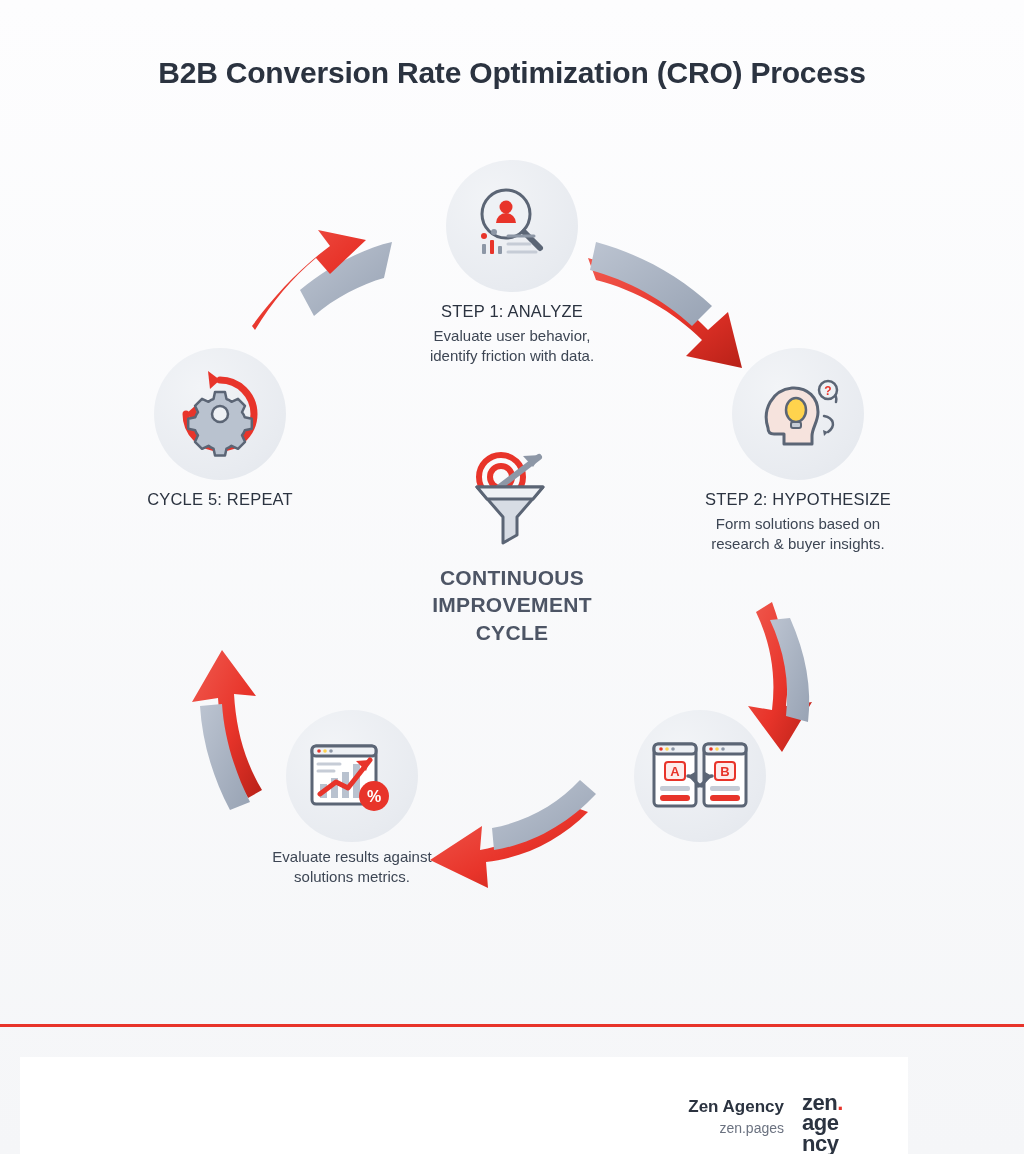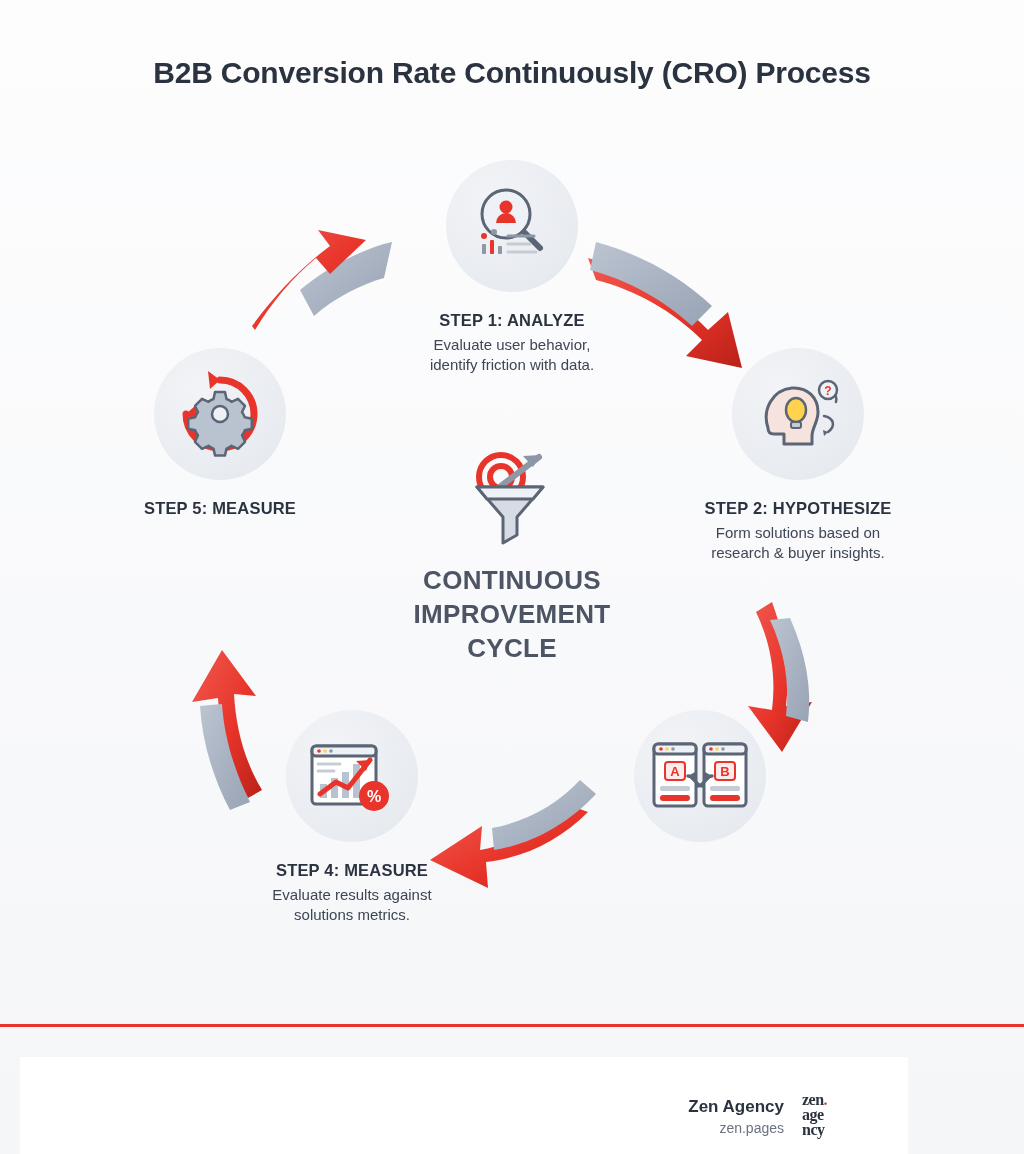--- a/index.html
+++ b/index.html
@@ -57,23 +57,23 @@
     width: 132px;
     height: 132px;
     margin: 0 auto;
     border-radius: 50%;
     background: radial-gradient(circle at 35% 30%, #f2f4f7 0%, #e8ebf0 70%, #e2e6ec 100%);
     display: flex;
     align-items: center;
     justify-content: center;
   }
   .step-label {
-    margin-top: 19px;
+    margin-top: 10px;
     font-size: 16.5px;
-    font-weight: bold;
+    font-weight: normal;
     letter-spacing: 0.2px;
     color: #2b3340;
   }
   .step-desc {
     margin-top: 5px;
     font-size: 15px;
     line-height: 1.32;
     color: #3d4654;
   }
   
@@ -94,21 +94,21 @@
   .center-icon {
     width: 120px;
     height: 110px;
     margin: 0 auto;
     display: flex;
     align-items: center;
     justify-content: center;
   }
   .center-text {
     margin-top: 14px;
-    font-size: 26px;
+    font-size: 21px;
     font-weight: bold;
     line-height: 1.3;
     letter-spacing: 0.3px;
     color: #4d5565;
   }
   
   .footer-rule {
     position: absolute;
     left: 0;
     top: 1024px;
@@ -141,34 +141,33 @@
     color: #6b7280;
     margin-top: 3px;
   }
   .logo {
     position: absolute;
     right: 26px;
     top: 36px;
     width: 80px;
     text-align: left;
     line-height: 0.93;
-    font-size: 16px;
+    font-size: 22px;
     font-weight: bold;
     color: #2b3340;
     letter-spacing: -0.5px;
-    font-family: Liberation Serif, serif;
   }
   .logo .dot { color: #e8342a; }
 </style>
 </head>
 <body>
 
 <div class="page">
 
-  <div class="title">B2B Conversion Rate Continuously (CRO) Process</div>
+  <div class="title">B2B Conversion Rate Optimization (CRO) Process</div>
 
   <div class="cycle">
 
     <svg class="arrows" viewBox="0 0 1024 870">
       <defs>
         <linearGradient id="redGrad" x1="0" y1="0" x2="1" y2="1">
           <stop offset="0%" stop-color="#f05a4f"></stop>
           <stop offset="55%" stop-color="#e8342a"></stop>
           <stop offset="100%" stop-color="#b82118"></stop>
         </linearGradient>
@@ -287,42 +286,41 @@
           <rect x="20" y="60" width="7" height="14" fill="#b9c2cf"></rect>
           <rect x="31" y="54" width="7" height="20" fill="#b9c2cf"></rect>
           <rect x="42" y="48" width="7" height="26" fill="#b9c2cf"></rect>
           <rect x="53" y="40" width="7" height="34" fill="#b9c2cf"></rect>
           <path d="M20 70 L36 58 L48 64 L70 36" fill="none" stroke="#e8342a" stroke-width="5" stroke-linecap="round" stroke-linejoin="round"></path>
           <path d="M70 36 l-14 1 l10 10 z" fill="#e8342a"></path>
           <circle cx="74" cy="72" r="15" fill="#e8342a"></circle>
           <text x="74" y="78" font-family="Liberation Sans, sans-serif" font-size="16" font-weight="bold" fill="#ffffff" text-anchor="middle">%</text>
         </svg>
       </div>
-      <div class="step-label">STEP 4: MEASURE</div>
       <div class="step-desc">
         <span>Evaluate results against</span><br>
         <span>solutions metrics.</span>
       </div>
     </div>
 
     <div class="step" id="step5">
       <div class="icon-circle">
         <svg width="96" height="96" viewBox="0 0 96 96">
           <path d="M48 14 A34 34 0 1 1 14 48" fill="none" stroke="#e8342a" stroke-width="7" stroke-linecap="round"></path>
           <path d="M48 14 l-12 -9 l2 18 z" fill="#e8342a"></path>
           <path d="M14 48 l12 9 l-2 -18 z" fill="#e8342a"></path>
           <g transform="translate(48,48)">
             <g fill="#b9c2cf" stroke="#5b6575" stroke-width="2.5" stroke-linejoin="round">
               <path d="M-5 -22 h10 l1.5 7 a16 16 0 0 1 5 2.8 l6.5 -3 l7 7 l-3 6.5 a16 16 0 0 1 2.8 5 l7 1.5 v10 l-7 1.5 a16 16 0 0 1 -2.8 5 l3 6.5 l-7 7 l-6.5 -3 a16 16 0 0 1 -5 2.8 l-1.5 7 h-10 l-1.5 -7 a16 16 0 0 1 -5 -2.8 l-6.5 3 l-7 -7 l3 -6.5 a16 16 0 0 1 -2.8 -5 l-7 -1.5 v-10 l7 -1.5 a16 16 0 0 1 2.8 -5 l-3 -6.5 l7 -7 l6.5 3 a16 16 0 0 1 5 -2.8 z"></path>
             </g>
             <circle cx="0" cy="0" r="8" fill="#eef1f5" stroke="#5b6575" stroke-width="2.5"></circle>
           </g>
         </svg>
       </div>
-      <div class="step-label">STEP 5: MEASURE</div>
+      <div class="step-label">CYCLE 5: REPEAT</div>
     </div>
 
     <div class="center">
       <div class="center-icon">
         <svg width="110" height="104" viewBox="0 0 110 104">
           <circle cx="44" cy="34" r="22" fill="none" stroke="#e8342a" stroke-width="6"></circle>
           <circle cx="44" cy="34" r="11" fill="none" stroke="#e8342a" stroke-width="6"></circle>
           <path d="M40 46 L82 14" stroke="#8d97a6" stroke-width="6" stroke-linecap="round" fill="none"></path>
           <path d="M84 12 l-18 1 l10 11 z" fill="#8d97a6"></path>
           <path d="M20 44 H86 L60 74 V92 L46 100 V74 Z" fill="#d7dce4" stroke="#5b6575" stroke-width="3" stroke-linejoin="round"></path>

